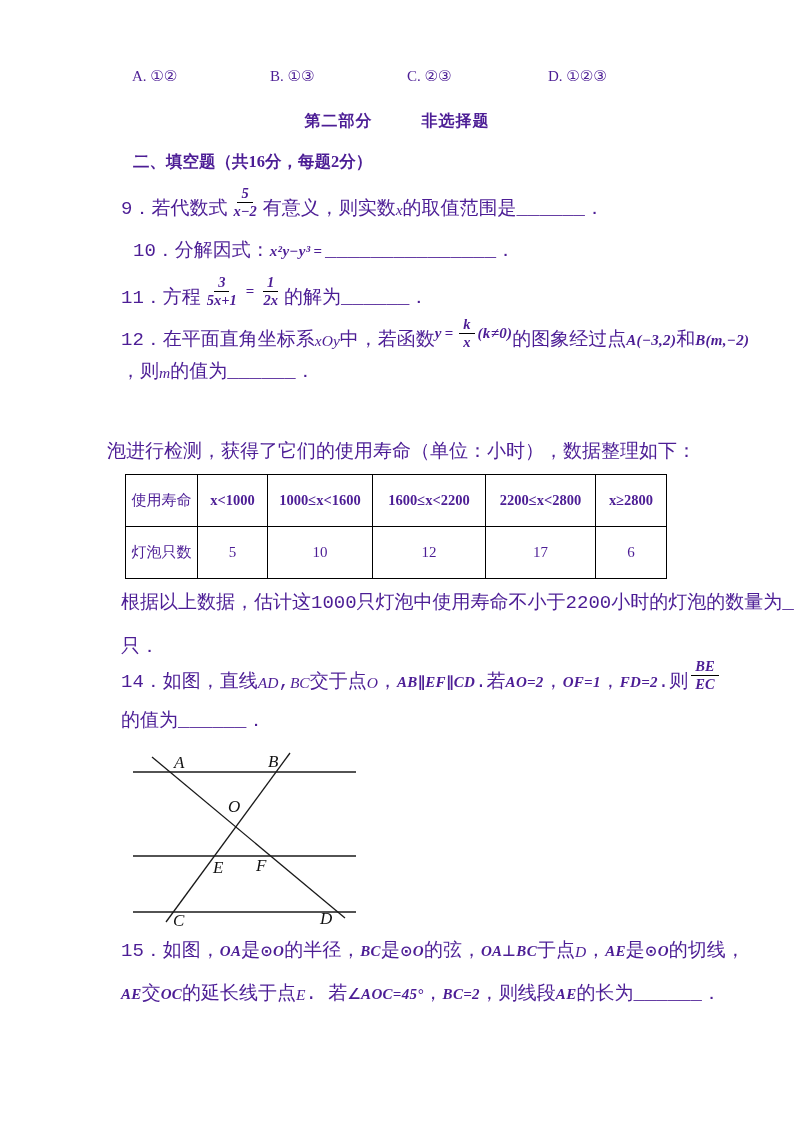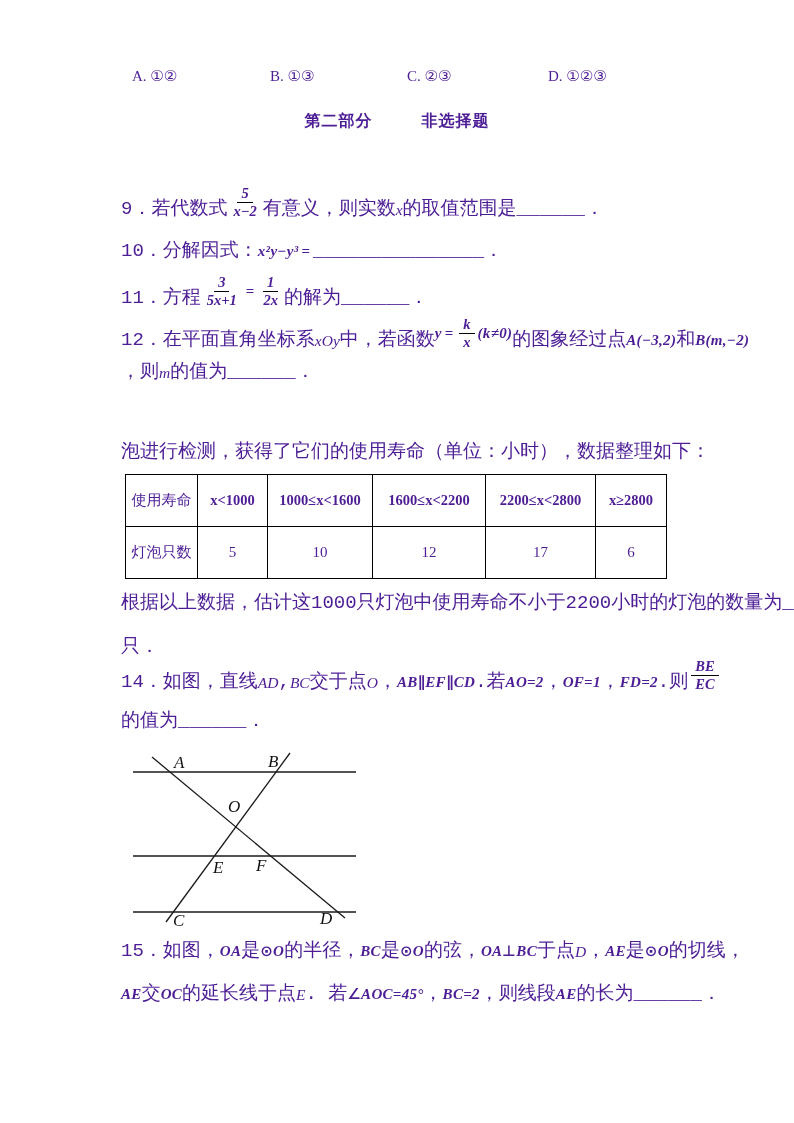--- a/index.html
+++ b/index.html
@@ -39,35 +39,36 @@
     <span class="abs opt" style="left:270px;top:67px;">B. ①③</span>
     <span class="abs opt" style="left:407px;top:67px;">C. ②③</span>
     <span class="abs opt" style="left:548px;top:67px;">D. ①②③</span>
   </div>
 
   <div class="abs" style="left:120px;top:111px;width:554px;text-align:center;">
     <span class="part">第二部分</span>
     <span class="part" style="margin-left:45px;">非选择题</span>
   </div>
 
+  <div class="abs sect" style="left:133px;top:151px;">二、填空题（共16分，每题2分）</div>
 
   <div class="abs row" style="left:121px;top:185px;">
     <span class="t">9．若代数式</span>
     <span class="frac">
       <span class="num">5</span>
       <span class="den">x−2</span>
     </span>
     <span class="t">有意义，则实数</span>
     <span class="v">x</span>
     <span class="t">的取值范围是</span>
     <span class="t">______</span>
     <span class="t">．</span>
   </div>
 
-  <div class="abs row" style="left:121px;top:241px;">
+  <div class="abs row" style="left:133px;top:241px;">
     <span class="t">10．分解因式：</span>
     <span class="m">x²y−y³</span>
     <span class="meq">=</span>
     <span class="t">_______________</span>
     <span class="t">．</span>
   </div>
 
   <div class="abs row" style="left:121px;top:274px;">
     <span class="t">11．方程</span>
     <span class="munit">
@@ -106,21 +107,21 @@
   </div>
 
   <div class="abs row" style="left:121px;top:362px;">
     <span class="t">，则</span>
     <span class="v">m</span>
     <span class="t">的值为</span>
     <span class="t">______</span>
     <span class="t">．</span>
   </div>
 
-  <div class="abs t" style="left:121px;top:442px;">泡进行检测，获得了它们的使用寿命（单位：小时），数据整理如下：</div>
+  <div class="abs t" style="left:107px;top:442px;">泡进行检测，获得了它们的使用寿命（单位：小时），数据整理如下：</div>
 
   <table class="lt abs" style="left:125px;top:474px;">
     <colgroup>
       <col style="width:72px;">
         <col style="width:70px;">
         <col style="width:105px;">
       <col style="width:113px;">
         <col style="width:110px;">
         <col style="width:71px;">
     </colgroup>

